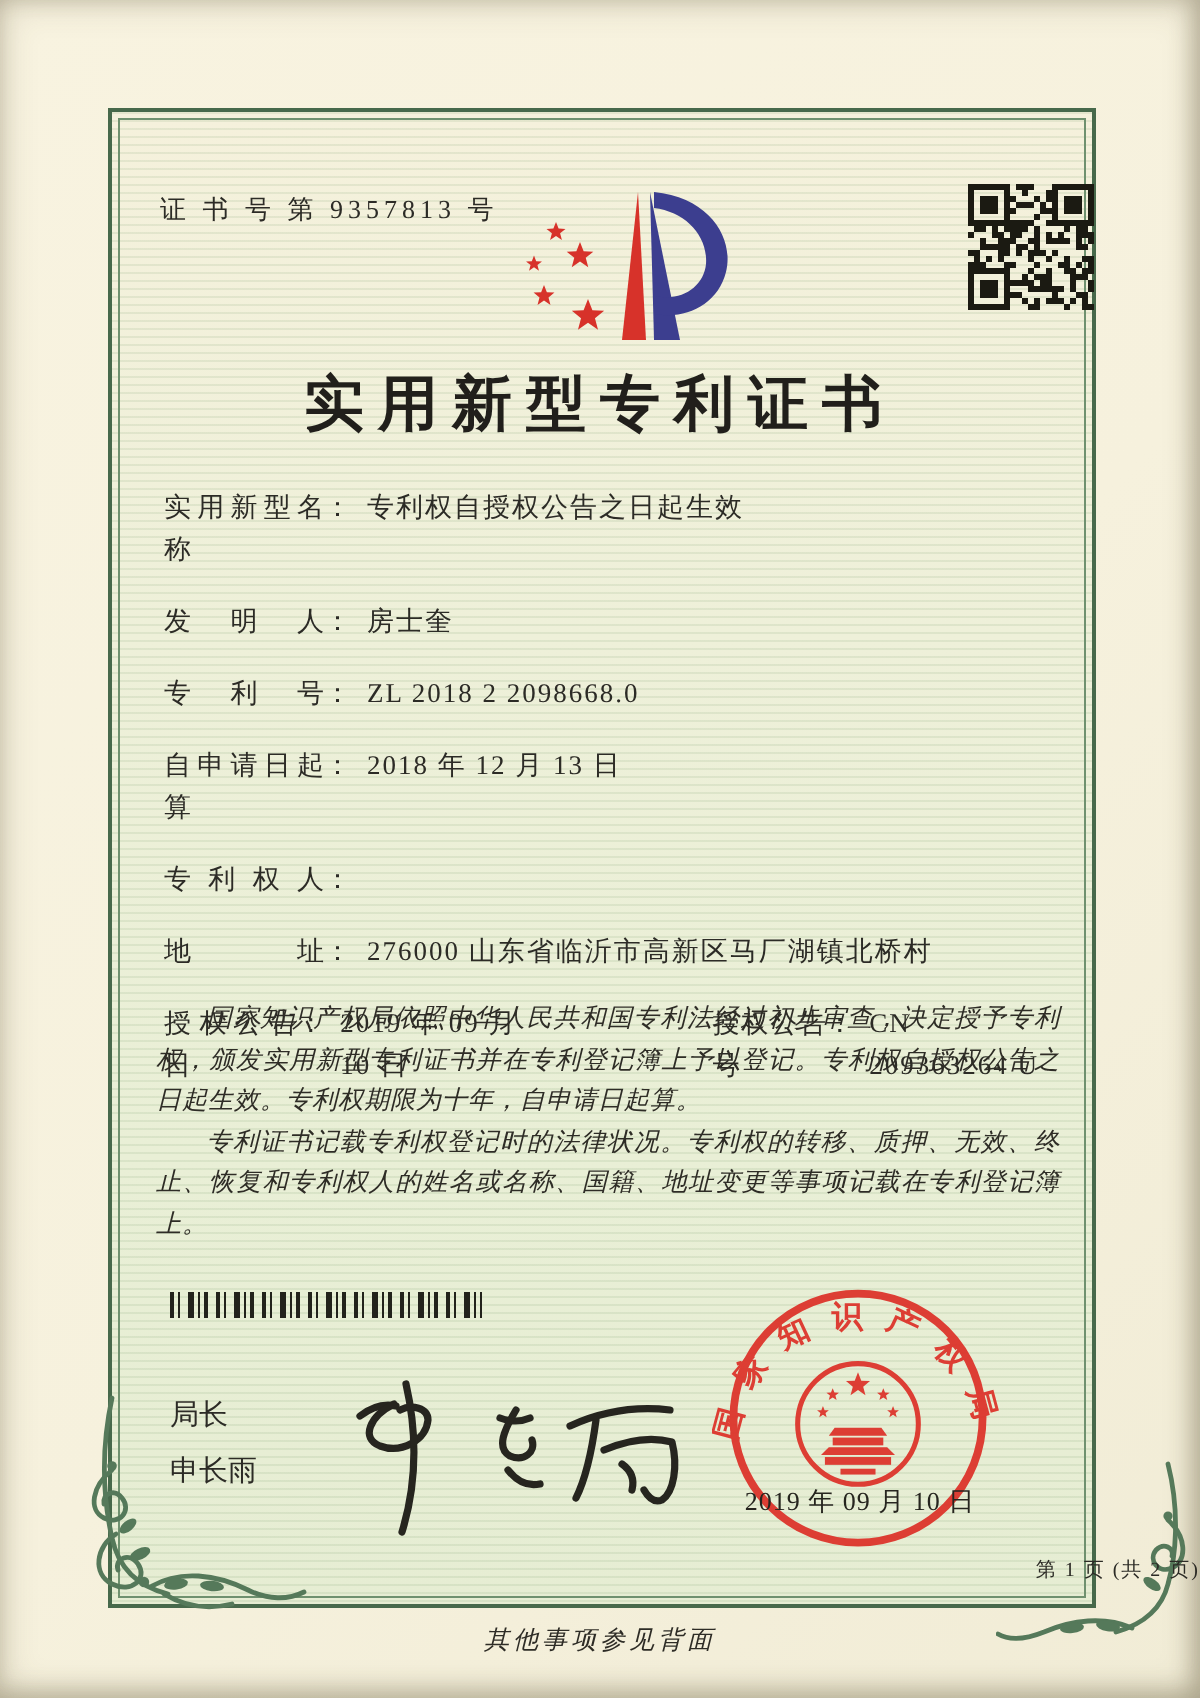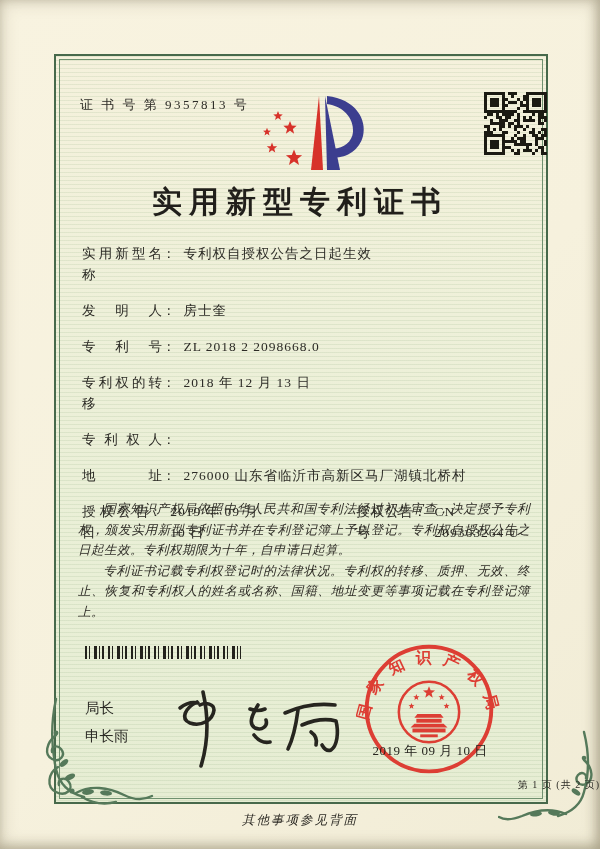--- a/index.html
+++ b/index.html
@@ -555,21 +555,21 @@
       <span class="flabel">发明人</span>
         <span class="fcolon">：</span>
       <span class="fvalue">房士奎</span>
     </div>
     <div class="frow">
       <span class="flabel">专利号</span>
         <span class="fcolon">：</span>
       <span class="fvalue">ZL 2018 2 2098668.0</span>
     </div>
     <div class="frow">
-      <span class="flabel">专利权的转移</span>
+      <span class="flabel">自申请日起算</span>
         <span class="fcolon">：</span>
       <span class="fvalue">2018 年 12 月 13 日</span>
     </div>
     <div class="frow">
       <span class="flabel">专利权人</span>
         <span class="fcolon">：</span>
     </div>
     <div class="frow">
       <span class="flabel">地址</span>
         <span class="fcolon">：</span>

